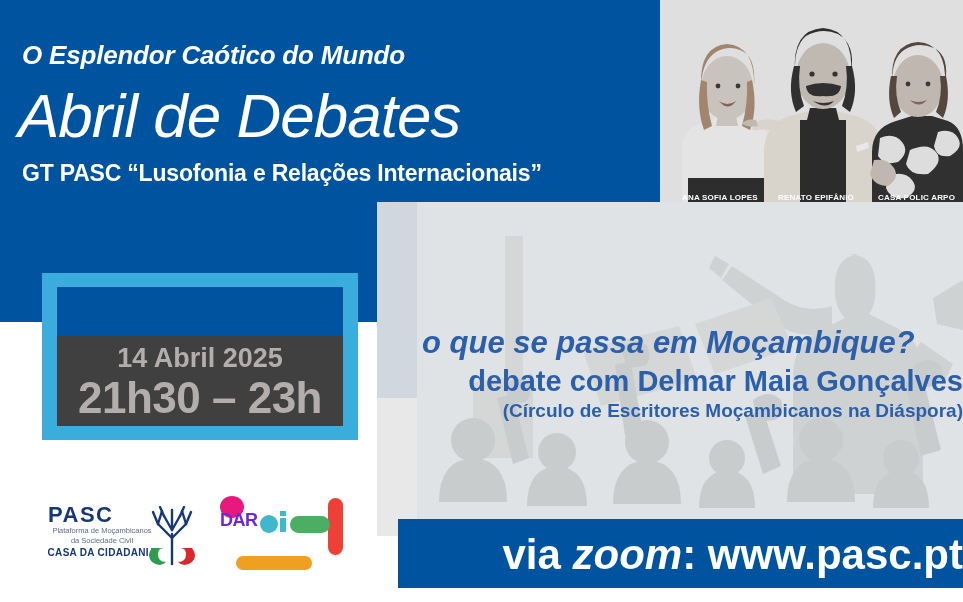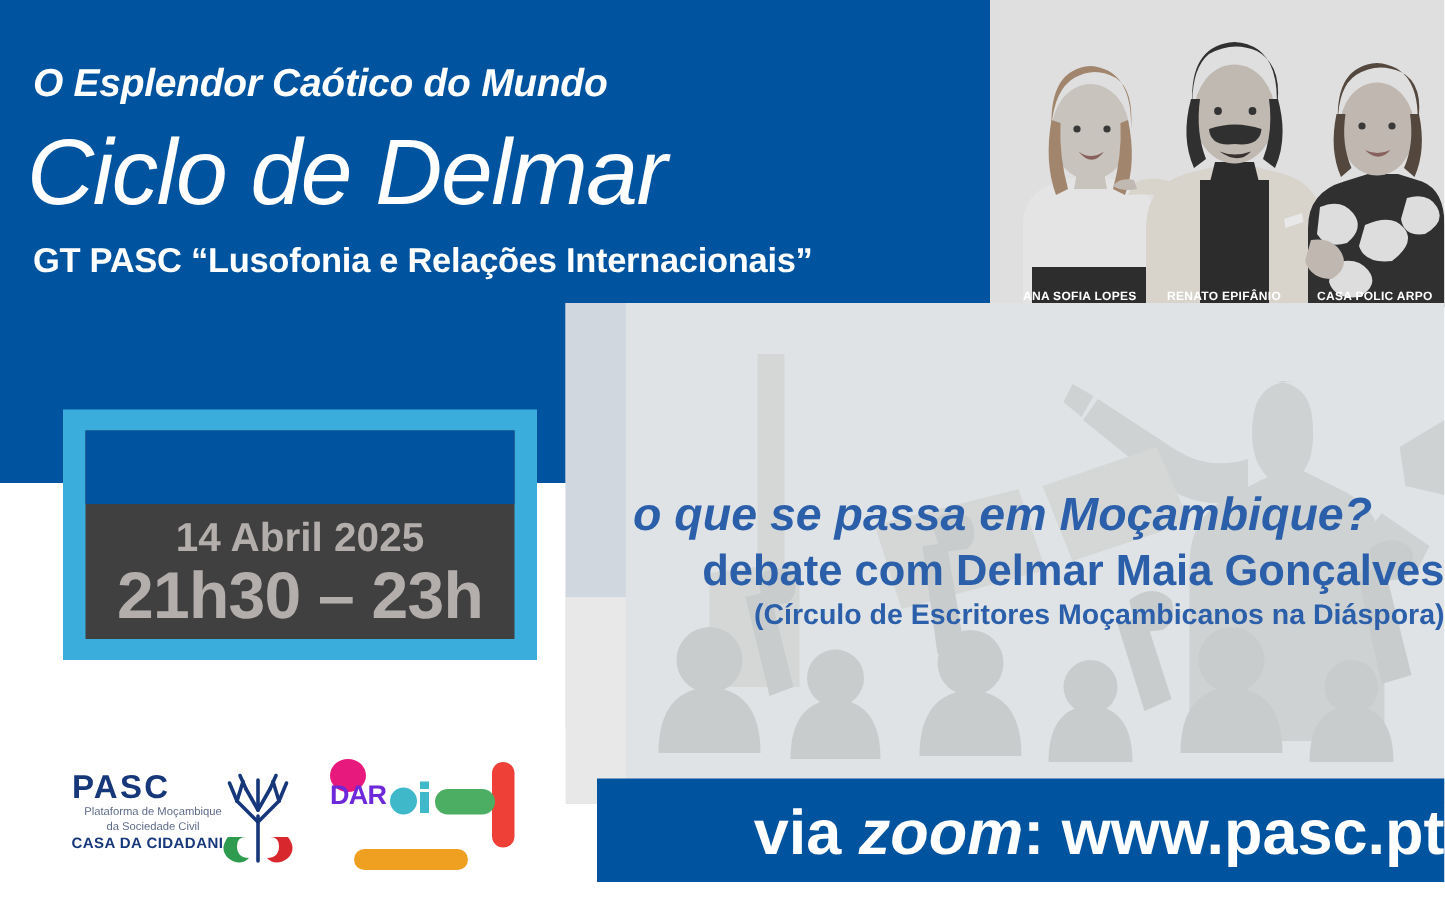--- a/index.html
+++ b/index.html
@@ -42,21 +42,21 @@
   .date-inner-top{position:absolute;left:0;top:0;width:286px;height:49px;background:#00549f;}
   .date-d{position:absolute;left:0;top:56px;width:286px;text-align:center;color:#b3aeac;font-size:27px;font-weight:bold;}
   .date-t{position:absolute;left:0;top:86px;width:286px;text-align:center;color:#b3aeac;font-size:44px;font-weight:bold;letter-spacing:-0.5px;}
 
   
   .zbar{position:absolute;left:398px;top:519px;width:565px;height:69px;background:#00549f;}
   .zbar-txt{position:absolute;left:0;top:12px;width:565px;text-align:right;color:#ffffff;font-size:42px;font-weight:bold;white-space:nowrap;}
   .zbar-txt i{font-style:italic;}
 
   
-  .logos{position:absolute;left:0;top:486px;width:377px;height:110px;background:#ffffff;}
+  .logos{position:absolute;left:0;top:476px;width:377px;height:110px;background:#ffffff;}
   .pasc{position:absolute;left:28px;top:16px;width:170px;height:76px;}
   .pasc-title{position:absolute;left:20px;top:10px;color:#16377a;font-size:22px;font-weight:bold;letter-spacing:1.5px;}
   .pasc-sub1{position:absolute;left:0px;top:34px;width:148px;text-align:center;color:#5d6b8a;font-size:7.5px;}
   .pasc-sub2{position:absolute;left:0px;top:44px;width:148px;text-align:center;color:#5d6b8a;font-size:7.5px;}
   .pasc-sub3{position:absolute;left:0px;top:55px;width:148px;text-align:center;color:#16377a;font-size:10px;font-weight:bold;letter-spacing:0.3px;}
   .pasc-tree{position:absolute;left:116px;top:12px;}
 
   .dar{position:absolute;left:206px;top:12px;width:150px;height:80px;}
   .dar-dot{position:absolute;left:14px;top:8px;width:24px;height:22px;border-radius:50%;background:#e8197d;}
   .dar-bar-r{position:absolute;left:122px;top:10px;width:15px;height:57px;border-radius:8px;background:#ee4036;}
@@ -69,21 +69,21 @@
   .dar-t2{position:absolute;left:14px;top:44px;color:#1a1a1a;font-size:26px;font-weight:bold;letter-spacing:-0.5px;}
 </style>
 </head>
 <body>
 
 <div id="poster">
 
   <div class="hdr-block"></div>
   <div class="hdr-text">
     <div class="t-line1">O Esplendor Caótico do Mundo</div>
-    <div class="t-line2">Ciclo de Delmar</div>
+    <div class="t-line2">Abril de Debates</div>
     <div class="t-line3">GT PASC “Lusofonia e Relações Internacionais”</div>
   </div>
 
   <div class="photo">
     <svg width="303" height="205" viewBox="0 0 303 205">
       <defs>
         <linearGradient id="gwhite" x1="0" y1="0" x2="0" y2="1">
           <stop offset="0%" stop-color="#ffffff"></stop>
             <stop offset="100%" stop-color="#e6e6e6"></stop>
         </linearGradient>
@@ -204,21 +204,21 @@
       <div class="date-inner-top"></div>
       <div class="date-d">14 Abril 2025</div>
       <div class="date-t">21h30 – 23h</div>
     </div>
   </div>
 
   <div class="logos">
 
     <div class="pasc">
       <div class="pasc-title">PASC</div>
-      <div class="pasc-sub1">Plataforma de Moçambique</div>
+      <div class="pasc-sub1">Plataforma de Moçambicanos</div>
       <div class="pasc-sub2">da Sociedade Civil</div>
       <div class="pasc-sub3">CASA DA CIDADANIA</div>
       <svg class="pasc-tree" width="56" height="62" viewBox="0 0 56 62">
         <g stroke="#16377a" stroke-width="2.4" fill="none" stroke-linecap="round">
           <path d="M28 60 L28 30"></path>
           <path d="M28 34 L14 20"></path>
             <path d="M28 34 L42 20"></path>
           <path d="M28 26 L20 12"></path>
             <path d="M28 26 L36 12"></path>
           <path d="M14 20 L9 8"></path>

